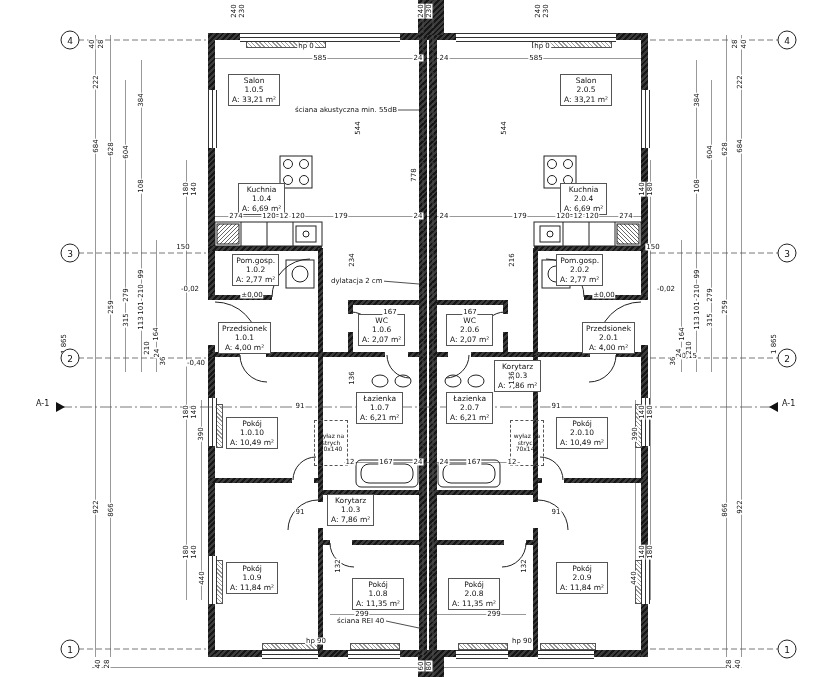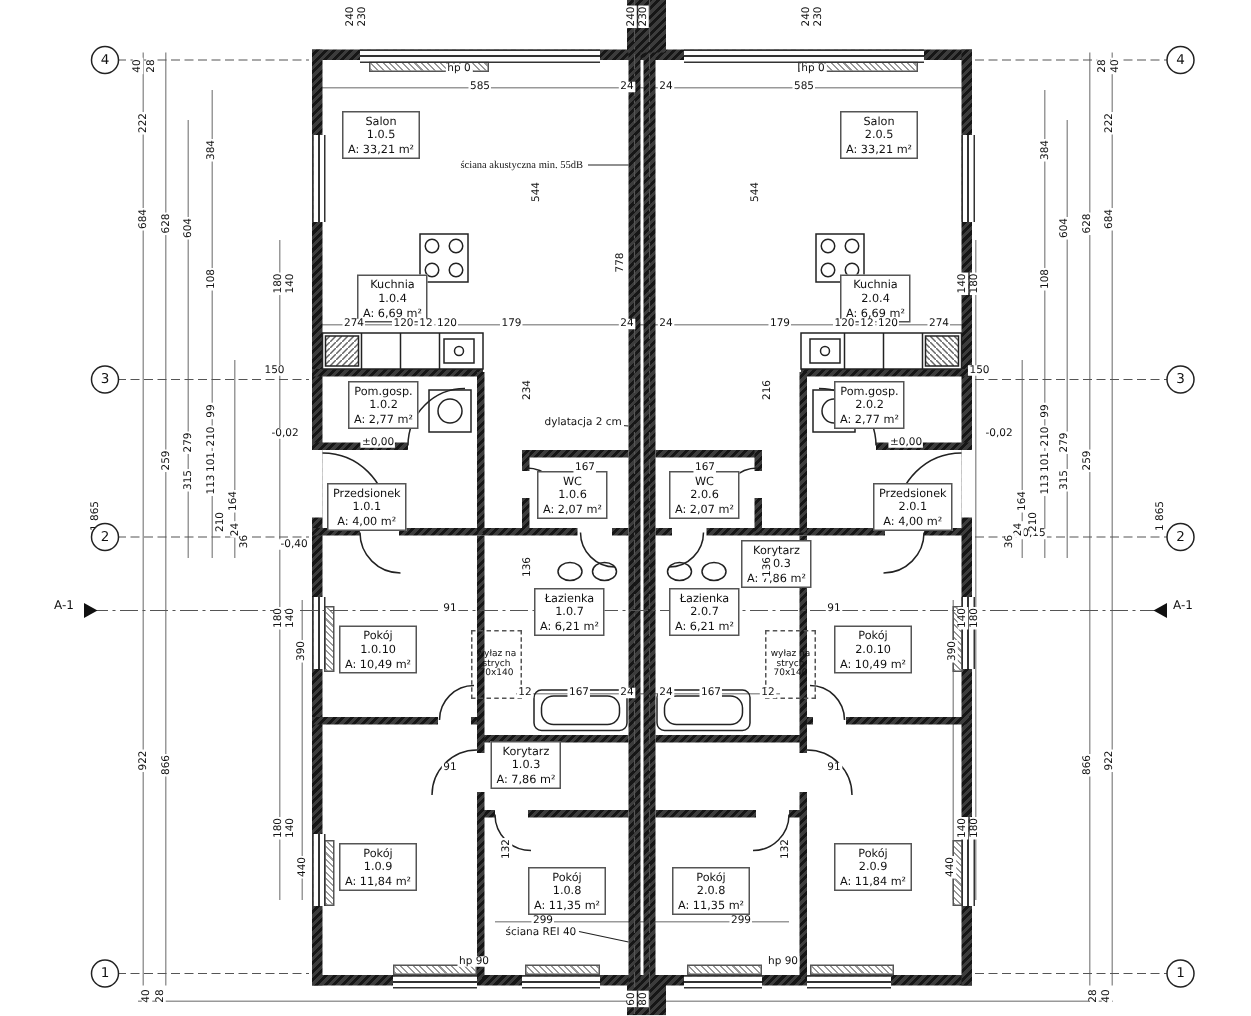--- a/index.html
+++ b/index.html
@@ -86,22 +86,22 @@
       <path d="M78 649 H206 M650 649 H778" stroke-dasharray="6 3"></path>
     </g>
 
     <g stroke="#222" stroke-width="0.8">
       <line x1="392" y1="110" x2="419" y2="110"></line>
       <line x1="382" y1="281" x2="419" y2="284"></line>
       <line x1="386" y1="621" x2="419" y2="628"></line>
     </g>
   </svg>
 
-  <div class="ann" style="left:306px;top:106px;font-family:Liberation Serif, serif;">ściana akustyczna min. 55dB</div>
-  <div class="ann" style="left:330px;top:277px;margin-left:32px;">dylatacja 2 cm</div>
+  <div class="ann" style="left:294px;top:106px;">ściana akustyczna min. 55dB</div>
+  <div class="ann" style="left:330px;top:277px;">dylatacja 2 cm</div>
   <div class="ann" style="left:336px;top:617px;">ściana REI 40</div>
   <div class="attic" style="left:314px;top:420px;">
     <span>wyłaz na strych 70x140</span>
   </div>
   <div class="attic" style="left:510px;top:420px;">
     <span>wyłaz na strych 70x140</span>
   </div>
 
   <div class="sec" style="left:36px;top:399px;">A-1</div>
   <div class="tri" style="left:56px;top:402px;border-left:9px solid #111;"></div>

